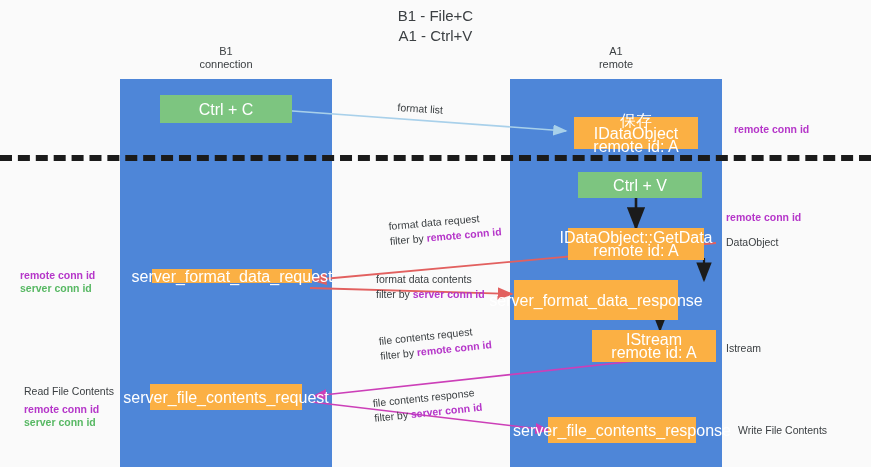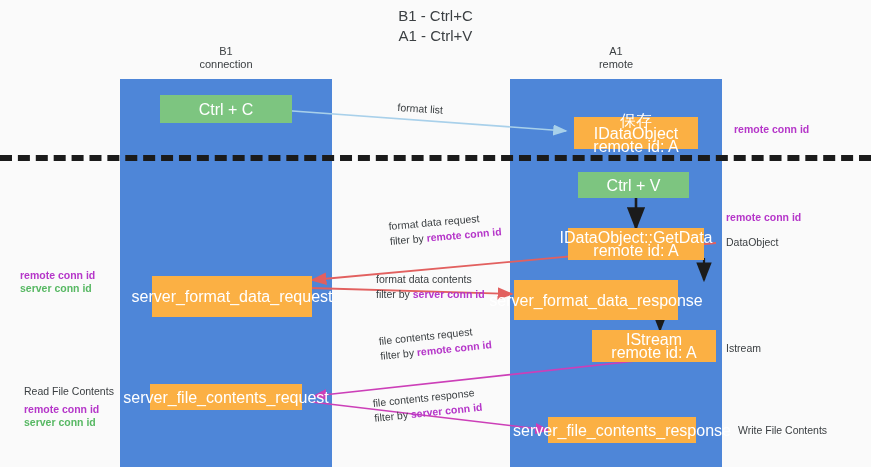--- a/index.html
+++ b/index.html
@@ -57,21 +57,21 @@
   }
 </style>
 </head>
 <body>
 
 <div id="stage">
 
   <div class="lane lane-b1"></div>
   <div class="lane lane-a1"></div>
 
-  <div class="title">B1 - Ctrl+C
+  <div class="title">B1 - File+C
 A1 - Ctrl+V</div>
 
   <div class="lane-head head-b1">B1
 connection</div>
   <div class="lane-head head-a1">A1
 remote</div>
 
   <svg class="wires">
     <defs>
       <marker id="ar-blue" markerWidth="9" markerHeight="7" refX="8" refY="3.5" orient="auto">
@@ -105,26 +105,26 @@
     <line x1="312" y1="402" x2="548" y2="430" stroke="#cc3fb8" stroke-width="1.6" marker-end="url(#ar-mag)"></line>
   </svg>
 
   <div class="divider"></div>
 
   <div class="node green" style="left:160px;top:95px;width:132px;height:28px;">Ctrl + C</div>
 
   <div class="node orange" style="left:574px;top:117px;width:124px;height:32px;">保存IDataObject
 remote id: A</div>
 
-  <div class="node green" style="left:578px;top:172px;width:111px;height:26px;">Ctrl + V</div>
+  <div class="node green" style="left:578px;top:172px;width:124px;height:26px;">Ctrl + V</div>
 
   <div class="node orange" style="left:568px;top:228px;width:136px;height:32px;">IDataObject::GetData
 remote id: A</div>
 
-  <div class="node orange" style="left:152px;top:276px;width:160px;height:41px;">server_format_data_request</div>
+  <div class="node orange" style="left:152px;top:269px;width:160px;height:14px;">server_format_data_request</div>
 
   <div class="node orange" style="left:514px;top:280px;width:164px;height:40px;">server_format_data_response</div>
 
   <div class="node orange" style="left:592px;top:330px;width:124px;height:32px;">IStream
 remote id: A</div>
 
   <div class="node orange" style="left:150px;top:384px;width:152px;height:26px;">server_file_contents_request</div>
 
   <div class="node orange" style="left:548px;top:417px;width:148px;height:26px;">server_file_contents_response</div>
 

